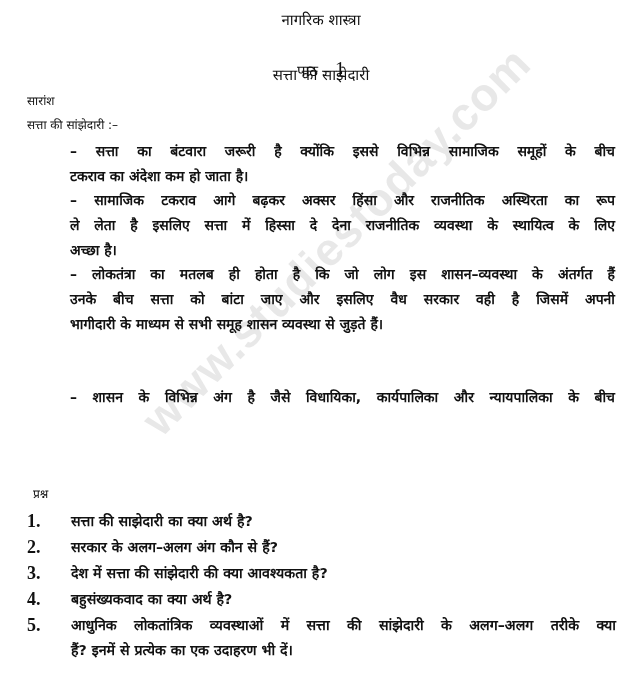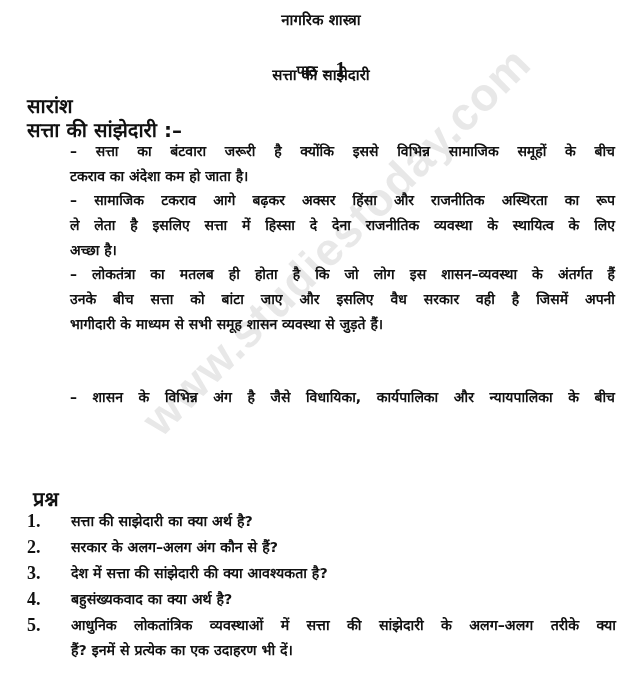--- a/index.html
+++ b/index.html
@@ -1,22 +1,22 @@
 <!DOCTYPE html>
 <html><head>
 <meta charset="utf-8">
 <style>
   html, body { margin: 0; padding: 0; background: #ffffff; }
   body {
     width: 642px; height: 694px; position: relative; overflow: hidden;
     font-family: "DejaVu Sans", sans-serif; color: #111111;
   }
   .page { position: absolute; left: 0; top: 0; width: 642px; height: 694px; }
-  .center { position: absolute; left: 0; width: 642px; text-align: center; font-weight: bold; font-size: 15px; }
-  .left { position: absolute; font-weight: bold; font-size: 20px; white-space: nowrap; }
+  .center { position: absolute; left: 0; width: 642px; text-align: center; font-weight: normal; font-size: 15px; }
+  .left { position: absolute; font-weight: normal; font-size: 12px; white-space: nowrap; }
   .para { position: absolute; left: 70px; width: 545px; font-weight: bold; font-size: 14px; line-height: 25px; text-align: justify; text-align-last: left; }
   .para .line { display: block; white-space: nowrap; text-align: justify; text-align-last: justify; }
   .para .line.last { text-align-last: left; }
   .q-row { position: absolute; left: 27px; width: 600px; font-weight: bold; font-size: 14.2px; line-height: 25px; }
   .q-num { position: absolute; left: 0; font-family: "Liberation Serif", serif; font-size: 18px; }
   .q-text { position: absolute; left: 44px; width: 545px; }
   .q-text .line { display: block; white-space: nowrap; }
   .q-text .line.just { text-align: justify; text-align-last: justify; }
   .serif-num { font-family: "Liberation Serif", serif; font-size: 20px; }
   .watermark {

